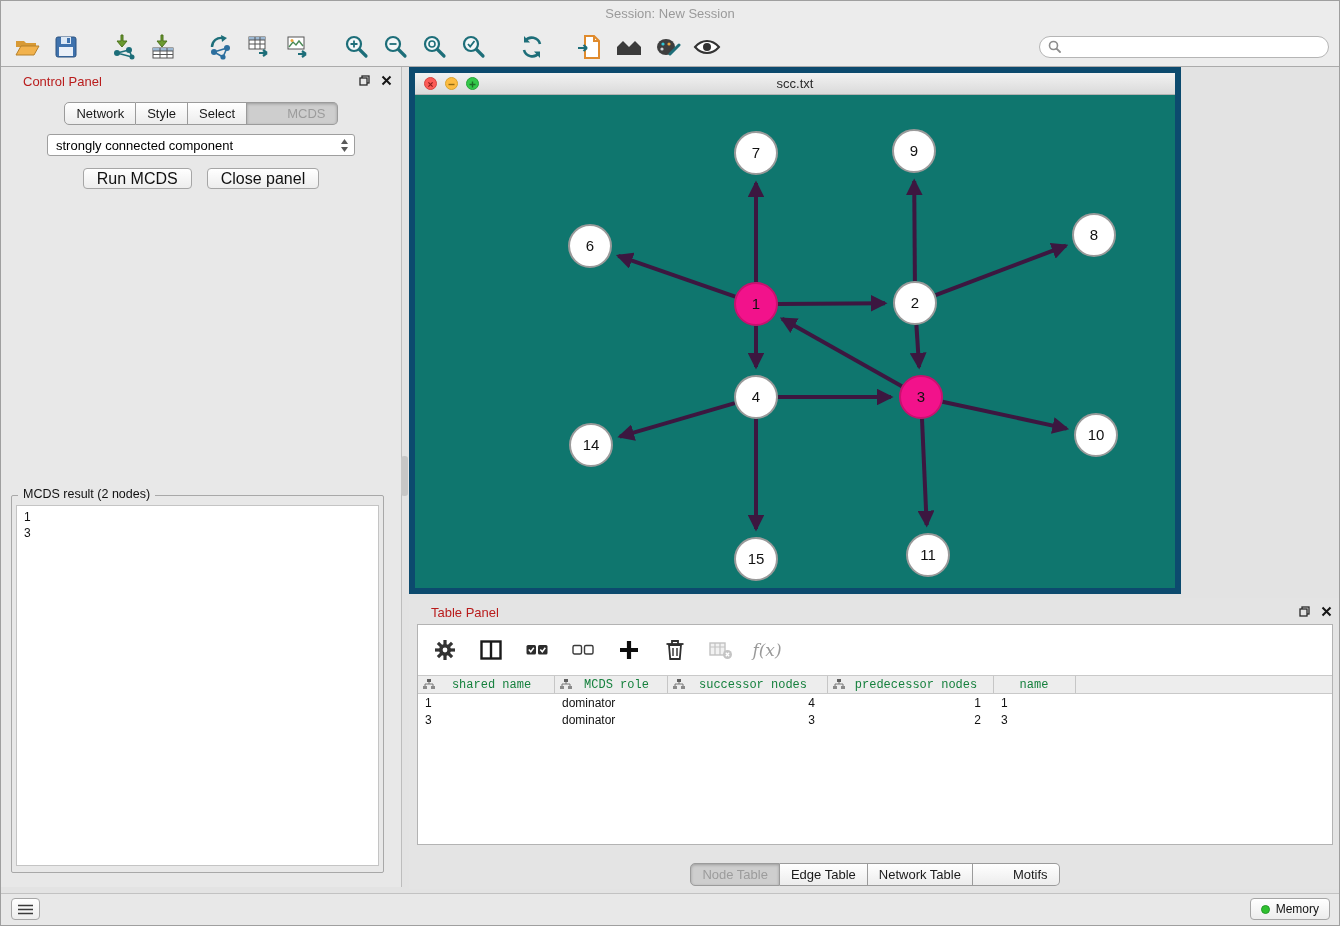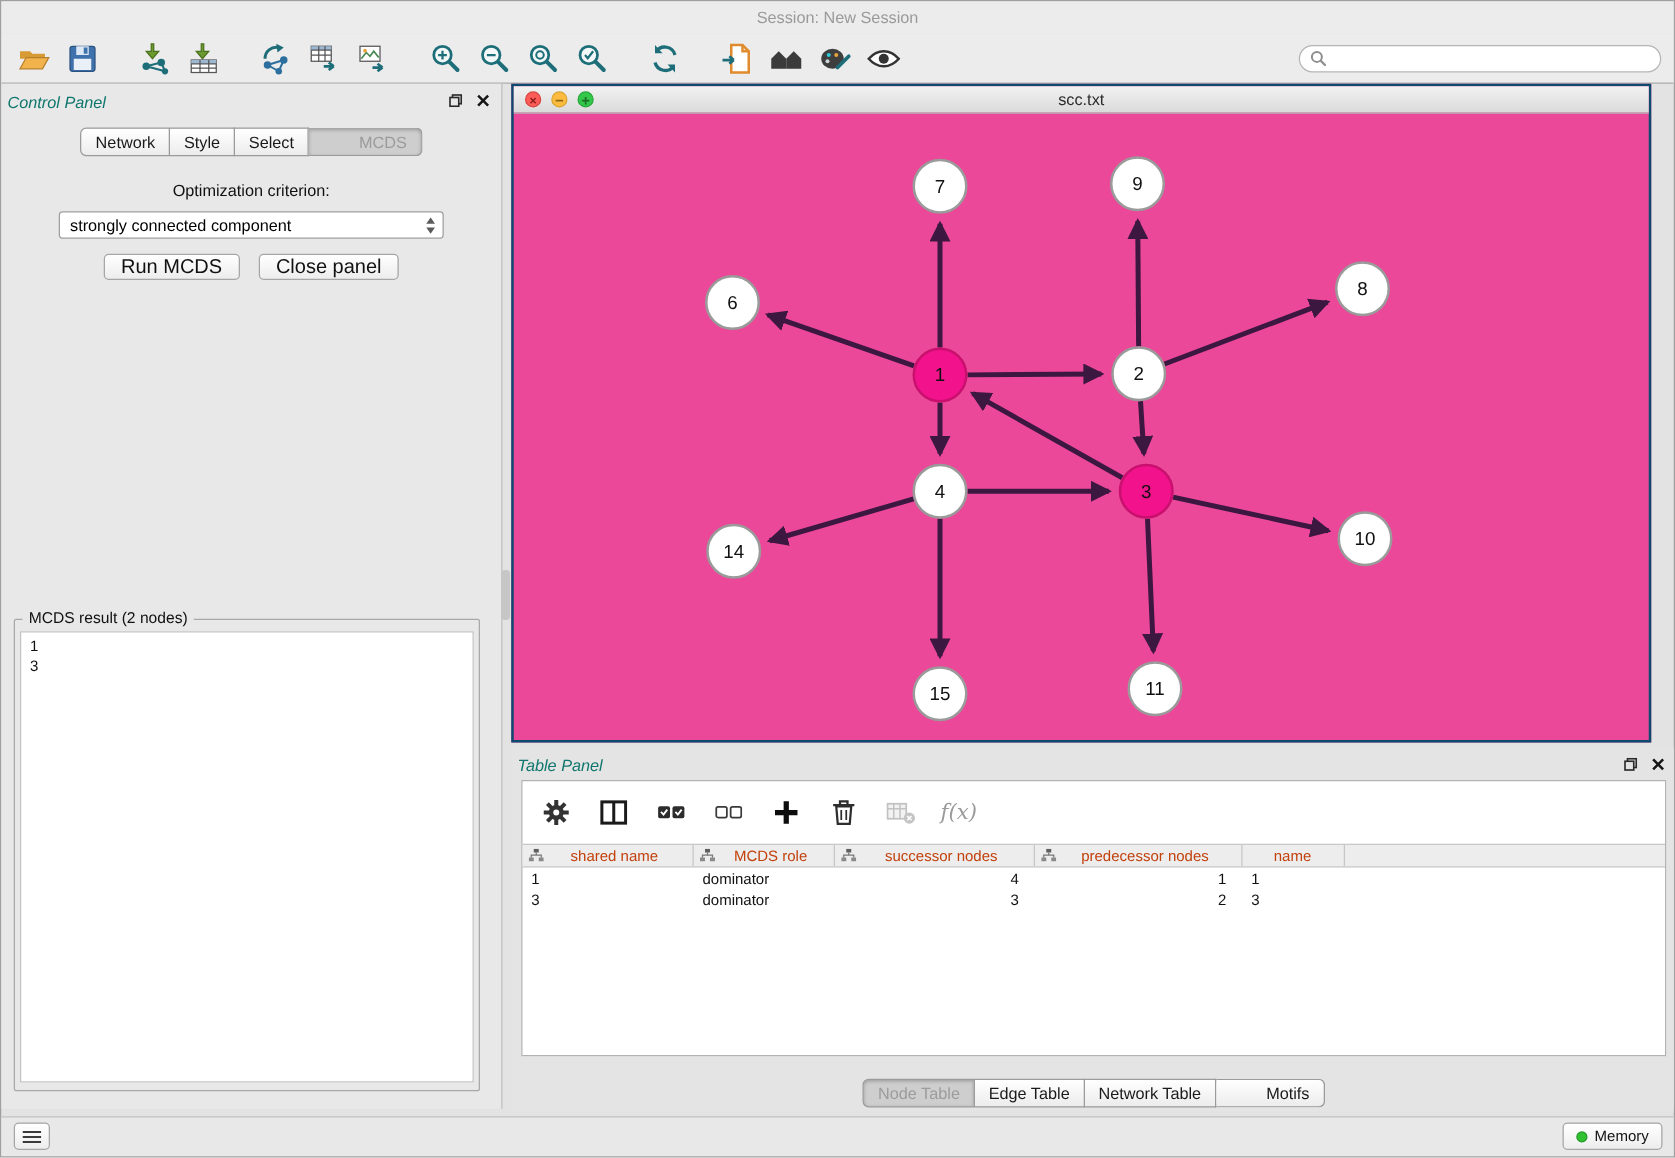--- a/index.html
+++ b/index.html
@@ -13,21 +13,21 @@
   .toolbar { position:absolute; left:0; top:26px; width:100%; height:40px; background:#ececec; border-bottom:1px solid #ababab; display:flex; align-items:center; padding:0 10px; }
   .tbi { background:none; border:0; width:32px; height:32px; display:flex; align-items:center; justify-content:center; margin-right:7px; cursor:default; }
   .tbi svg { display:block; }
   .gap { margin-right:26px !important; }
   .searchbox { margin-left:auto; width:290px; height:22px; background:#fff; border:1px solid #b5b5b5; border-radius:12px; display:flex; align-items:center; padding:0 8px; }
   .searchbox input { border:0; outline:none; flex:1; font-size:12px; background:transparent; margin-left:5px; }
 
   
   .control-panel { position:absolute; left:0; top:66px; width:401px; height:820px; background:#e8e8e8; border-right:1px solid #bdbdbd; }
   .panel-header { position:relative; height:28px; }
-  .panel-header .ph-title { position:absolute; left:5px; top:7px; font-size:13px; color:#0f766e;font-style:italic; }
+  .panel-header .ph-title { position:absolute; left:22px; top:7px; font-size:13px; color:#b91c1c; }
   .ph-icons { position:absolute; right:8px; top:7px; display:flex; gap:9px; }
   .ph-btn { background:none; border:0; width:13px; height:13px; display:flex; align-items:center; justify-content:center; cursor:default; }
 
   .tabbar { display:flex; justify-content:center; margin-top:7px; }
   .tab { font-size:13px; padding:3px 11px; background:linear-gradient(#ffffff,#ececec); border:1px solid #9b9b9b; border-left:none; color:#1a1a1a; cursor:default; }
   .tab:first-child { border-left:1px solid #9b9b9b; border-radius:5px 0 0 5px; }
   .tab:last-child { border-radius:0 5px 5px 0;padding-left:40px; }
   .tab.pressed { background:#cecece; color:#9c9c9c; box-shadow:inset 0 1px 3px rgba(0,0,0,.25); }
 
   .opt-label { text-align:center; margin-top:20px; font-size:13px; color:#111; }
@@ -35,40 +35,40 @@
   .combo .stepper { position:absolute; right:5px; top:3px; }
 
   .btn-row { display:flex; justify-content:center; gap:15px; margin-top:12px; }
   .mac-btn { font-family:"Liberation Sans",sans-serif; font-size:16px; height:21px; padding:0 13px; background:linear-gradient(#ffffff,#ededed); border:1px solid #a6a6a6; border-radius:4px; color:#111; cursor:default; }
 
   .groupbox { position:absolute; left:10px; right:17px; top:428px; bottom:14px; border:1px solid #a8a8a8; border-radius:2px; }
   .groupbox .gb-label { position:absolute; top:-9px; left:6px; background:#e8e8e8; padding:0 5px; font-size:12.5px; color:#111; }
   .gb-inner { position:absolute; left:4px; top:9px; right:4px; bottom:6px; background:#fff; border:1px solid #c4c4c4; padding:3px 7px; font-size:12px; line-height:16px; color:#111; overflow:auto; }
 
   
-  .net-window { position:absolute; left:408px; top:66px; width:912px; height:527px; background:#ec4899; border:2px solid #0c4a6e; }
+  .net-window { position:absolute; left:408px; top:66px; width:772px; height:527px; background:#0f766e; border:6px solid #0c4a6e; }
   .net-titlebar { position:relative; height:22px; background:linear-gradient(#f2f2f2,#dadada); border-bottom:1px solid #b2b2b2; }
   .net-title { position:absolute; left:0; right:0; top:3px; text-align:center; font-size:13px; color:#2b2b2b; }
   .lights { position:absolute; left:9px; top:4px; display:flex; gap:8px; }
   .light { width:13px; height:13px; border-radius:50%; border:1px solid; cursor:default; padding:0; }
   .light.red { background:#fc5b57; border-color:#d6453f; }
   .light.yellow { background:#fdbc40; border-color:#d9a32e; }
   .light.green { background:#34c84a; border-color:#27a53a; }
   .net-canvas { position:absolute; left:0; top:22px; width:930px; height:503px; }
   .net-canvas svg text { font-family:"Liberation Sans",sans-serif; }
 
   .splitter-thumb { position:absolute; left:400px; top:455px; width:7px; height:40px; background:#c6c6c6; border-radius:3px; }
 
   
   .table-panel { position:absolute; left:408px; top:597px; width:932px; height:291px; background:#e4e4e4; }
   .tp-content { position:absolute; left:8px; top:26px; right:8px; bottom:44px; background:#fff; border:1px solid #b3b3b3; overflow:hidden; }
   .tp-toolbar { height:50px; display:flex; align-items:center; padding-left:14px; gap:20px; }
   .tpi { background:none; border:0; width:26px; height:26px; display:flex; align-items:center; justify-content:center; cursor:default; }
   .fx { font-family:"DejaVu Serif","Liberation Serif",serif; font-style:italic; font-size:17px; color:#9a9a9a;text-align:right; }
-  .thead { display:flex; height:19px; border-top:1px solid #c9c9c9; border-bottom:1px solid #c9c9c9; background:#ededed; font-size:12px; color:#c2410c; }
+  .thead { display:flex; height:19px; border-top:1px solid #c9c9c9; border-bottom:1px solid #c9c9c9; background:#ededed; font-size:12px; color:#15803d;font-family:Liberation Mono, monospace; }
   .thcell { display:flex; align-items:center; border-right:1px solid #c6c6c6; padding-left:5px; }
   .thcell .thlabel { flex:1; text-align:center; padding-right:6px; }
   .trow { display:flex; height:17px; font-size:12px; color:#111; align-items:center; }
   .tcell { overflow:hidden; white-space:nowrap; }
   .tp-tabs { position:absolute; left:0; right:0; bottom:3px; display:flex; justify-content:center; }
 
   
   .statusbar { position:absolute; left:0; bottom:0; width:100%; height:32px; background:#e8e8e8; border-top:1px solid #c2c2c2; }
   .list-btn { position:absolute; left:10px; top:4px; width:29px; height:22px; background:linear-gradient(#ffffff,#ededed); border:1px solid #a6a6a6; border-radius:4px; display:flex; align-items:center; justify-content:center; cursor:default; }
   .memory-btn { position:absolute; right:9px; top:4px; height:22px; background:linear-gradient(#ffffff,#ededed); border:1px solid #a6a6a6; border-radius:4px; display:flex; align-items:center; gap:6px; padding:0 10px; font-size:12px; color:#111; cursor:default; }
@@ -238,21 +238,20 @@
       </span>
     </div>
 
     <div class="tabbar">
       <button class="tab">Network</button>
       <button class="tab">Style</button>
       <button class="tab">Select</button>
       <button class="tab pressed">MCDS</button>
     </div>
 
-    <div class="opt-label">Optimization criterion:</div>
 
     <div class="combo">
       <span>strongly connected component</span>
       <span class="stepper">
         <svg width="9" height="15" viewBox="0 0 9 15">
           <path d="M4.5 1L8 6H1z" fill="#5a5a5a"></path>
           <path d="M4.5 14L1 9h7z" fill="#5a5a5a"></path>
         </svg>
       </span>
     </div>

